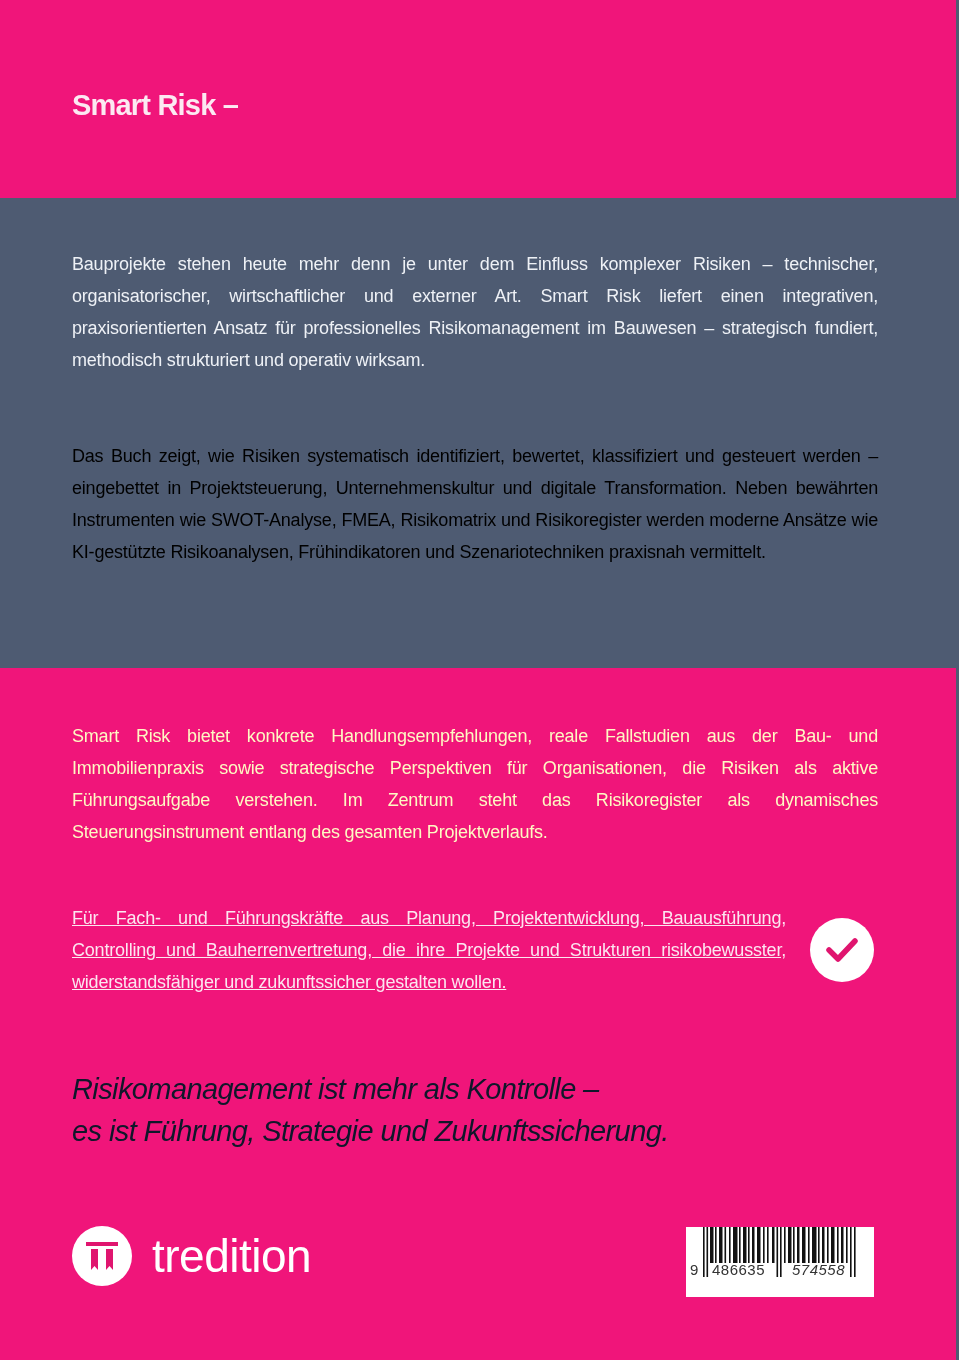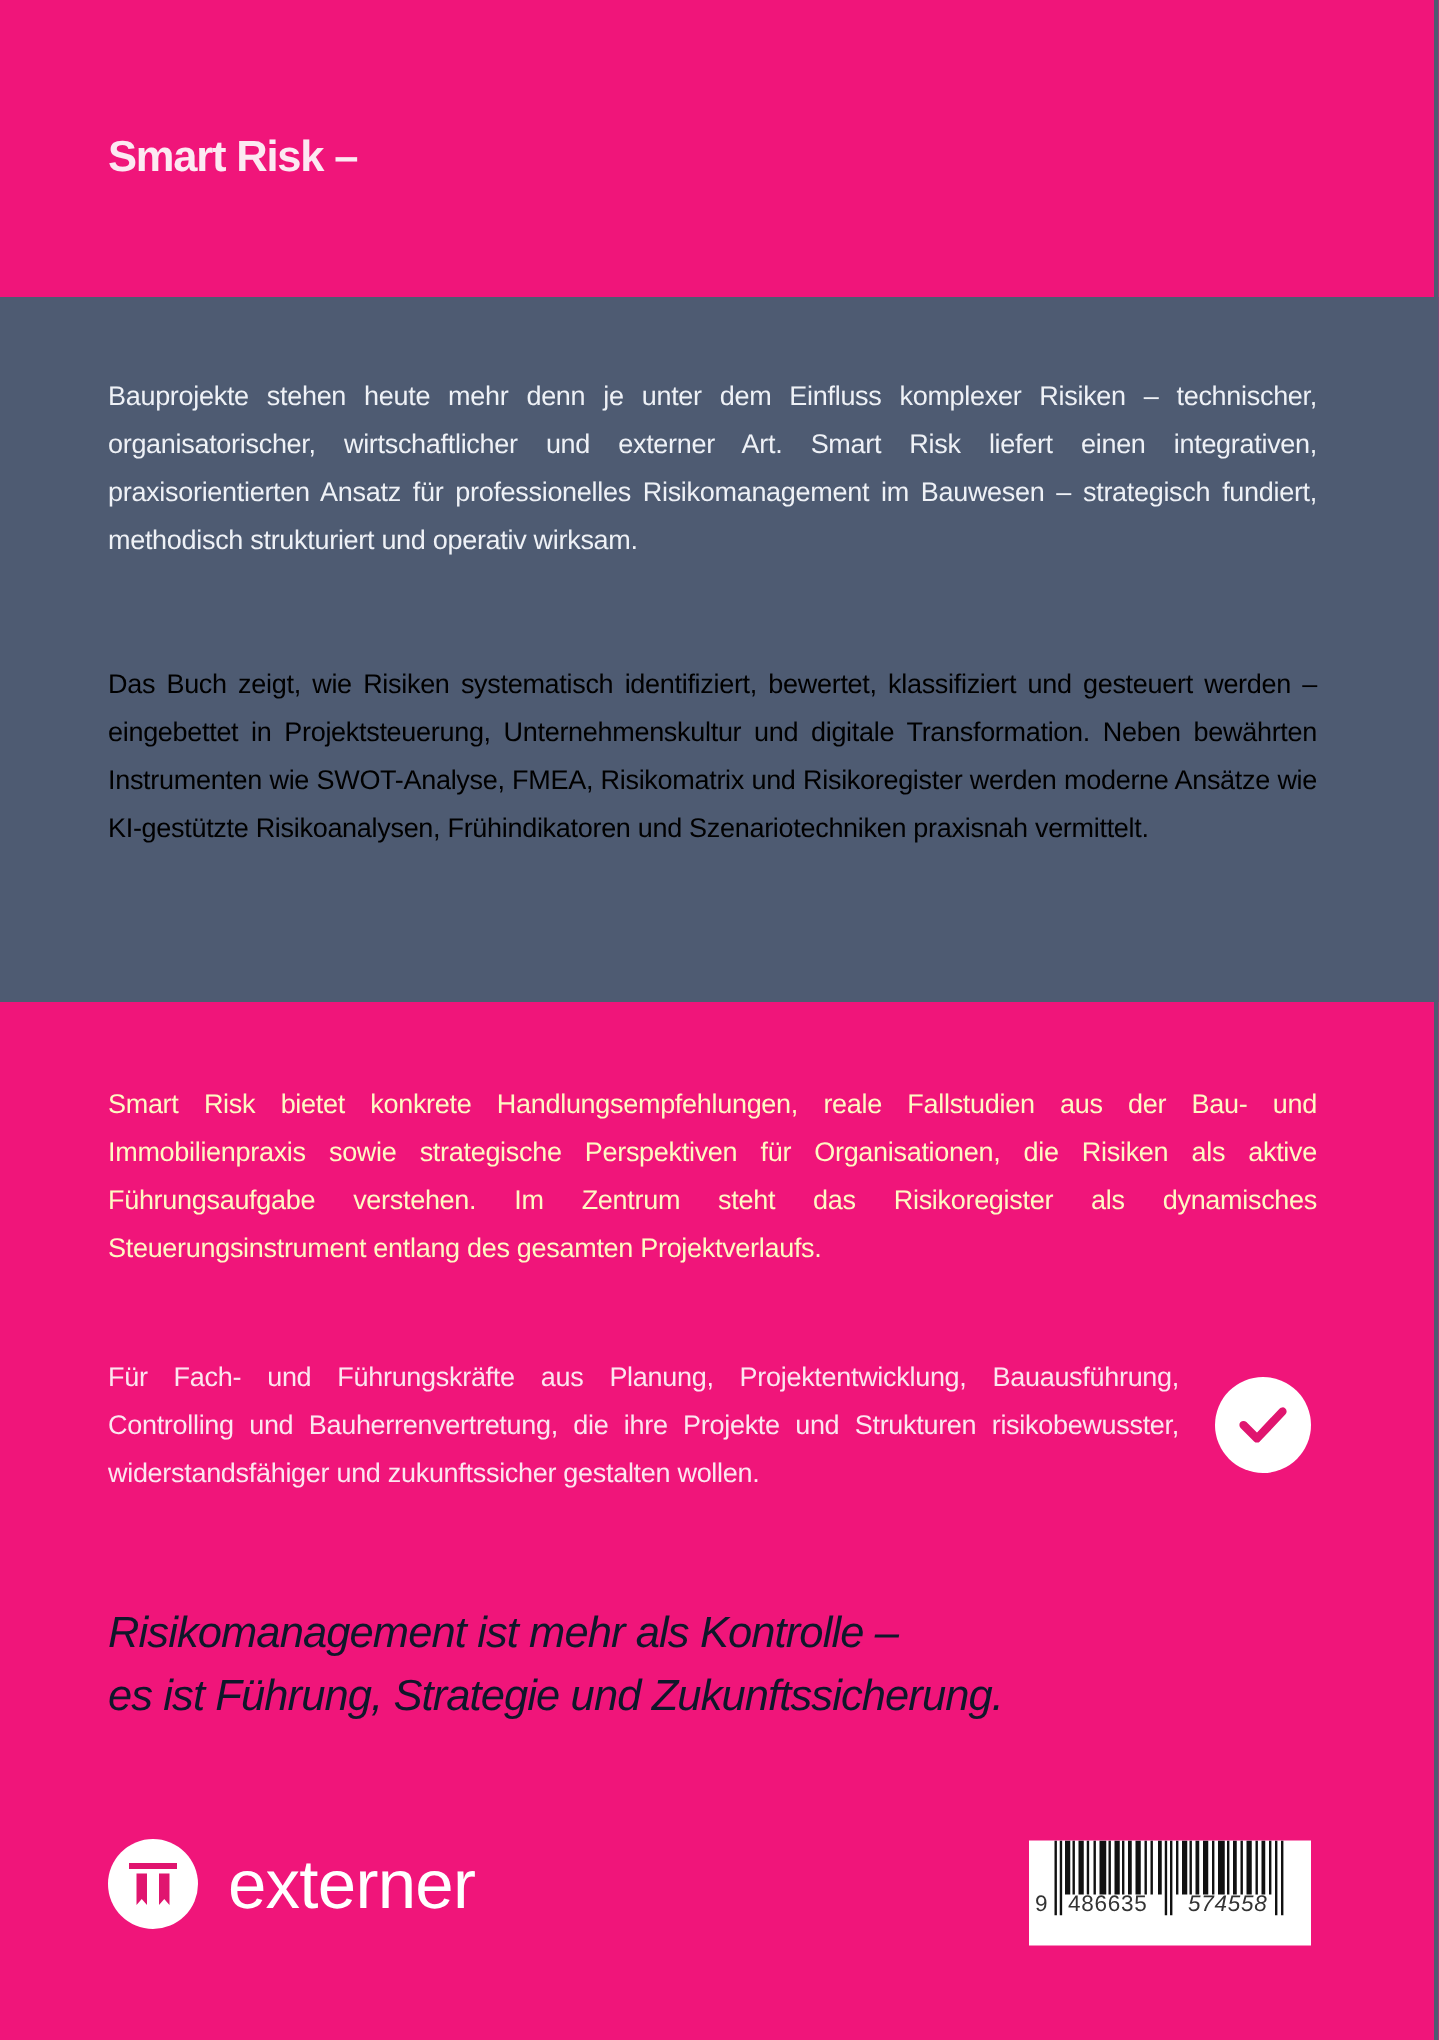--- a/index.html
+++ b/index.html
@@ -10,21 +10,21 @@
     color: #FFF3F8;
   }
   .right-edge { position: absolute; top: 0; right: 0; width: 3px; height: 1360px; background: #4E5B72; }
   .header-band { position: absolute; left: 0; top: 0; width: 956px; height: 198px; background: #F0157A; }
   .title { position: absolute; left: 72px; top: 84px; font-size: 29px; line-height: 42px; font-weight: bold; letter-spacing: -0.8px; color: #FCE9F2; }
   .slate-band { position: absolute; left: 0; top: 198px; width: 959px; height: 470px; background: #4E5B72; }
   .para { position: absolute; left: 72px; width: 806px; font-size: 18px; line-height: 32px; text-align: justify; letter-spacing: -0.2px; }
   .p1 { top: 248px; color: #EEF1F6; }
   .p2 { top: 440px; color: #000000; }
   .p3 { top: 708px; color: #fef9c3; margin-top: 12px; }
-  .p4 { top: 902px; width: 714px; color: #FCE6F0; }
+  .p4 { top: 902px; width: 714px; color: #FCE6F0; text-decoration: underline; }
   .check-circle { position: absolute; left: 810px; top: 918px; width: 64px; height: 64px; border-radius: 50%; background: #FFFFFF; display: flex; align-items: center; justify-content: center; }
   .quote { position: absolute; left: 72px; top: 1068px; font-size: 29px; line-height: 42px; font-style: italic; letter-spacing: -0.6px; color: #0f172a; }
   .logo { position: absolute; left: 72px; top: 1226px; display: flex; align-items: center; }
   .logo-circle { width: 60px; height: 60px; border-radius: 50%; background: #FFFFFF; display: flex; align-items: center; justify-content: center; }
   .logo-text { margin-left: 20px; font-size: 46px; font-weight: normal; color: #FFFFFF; letter-spacing: -0.5px; line-height: 60px; }
   .barcode-box { position: absolute; left: 686px; top: 1227px; width: 188px; height: 70px; background: #FFFFFF; }
   .barcode-bars { position: absolute; left: 14px; top: 0; width: 165px; height: 50px; }
   .barcode-num { position: absolute; top: 34px; font-family: "Liberation Sans", sans-serif; font-size: 15px; color: #333; letter-spacing: 0.5px; }
   .bn1 { left: 4px; }
   .bn2 { left: 26px; }
@@ -58,21 +58,21 @@
 </div>
 
 <div class="logo">
   <div class="logo-circle">
     <svg width="36" height="34" viewBox="0 0 36 34">
       <rect x="2" y="3" width="32" height="4" fill="#E0156F"></rect>
       <polygon points="7,10 14,10 14,31 10.5,27 7,31" fill="#E0156F"></polygon>
       <polygon points="22,10 29,10 29,31 25.5,27 22,31" fill="#E0156F"></polygon>
     </svg>
   </div>
-  <span class="logo-text">externer</span>
+  <span class="logo-text">tredition</span>
 </div>
 
 <div class="barcode-box">
   <svg class="barcode-bars" viewBox="0 0 165 50" preserveAspectRatio="none">
     <g fill="#111">
       <rect x="3" y="0" width="1.6" height="50"></rect>
       <rect x="6.5" y="0" width="1.6" height="50"></rect>
       <rect x="10" y="0" width="3.5" height="36"></rect>
       <rect x="15" y="0" width="1.6" height="36"></rect>
       <rect x="19" y="0" width="3.5" height="36"></rect>

